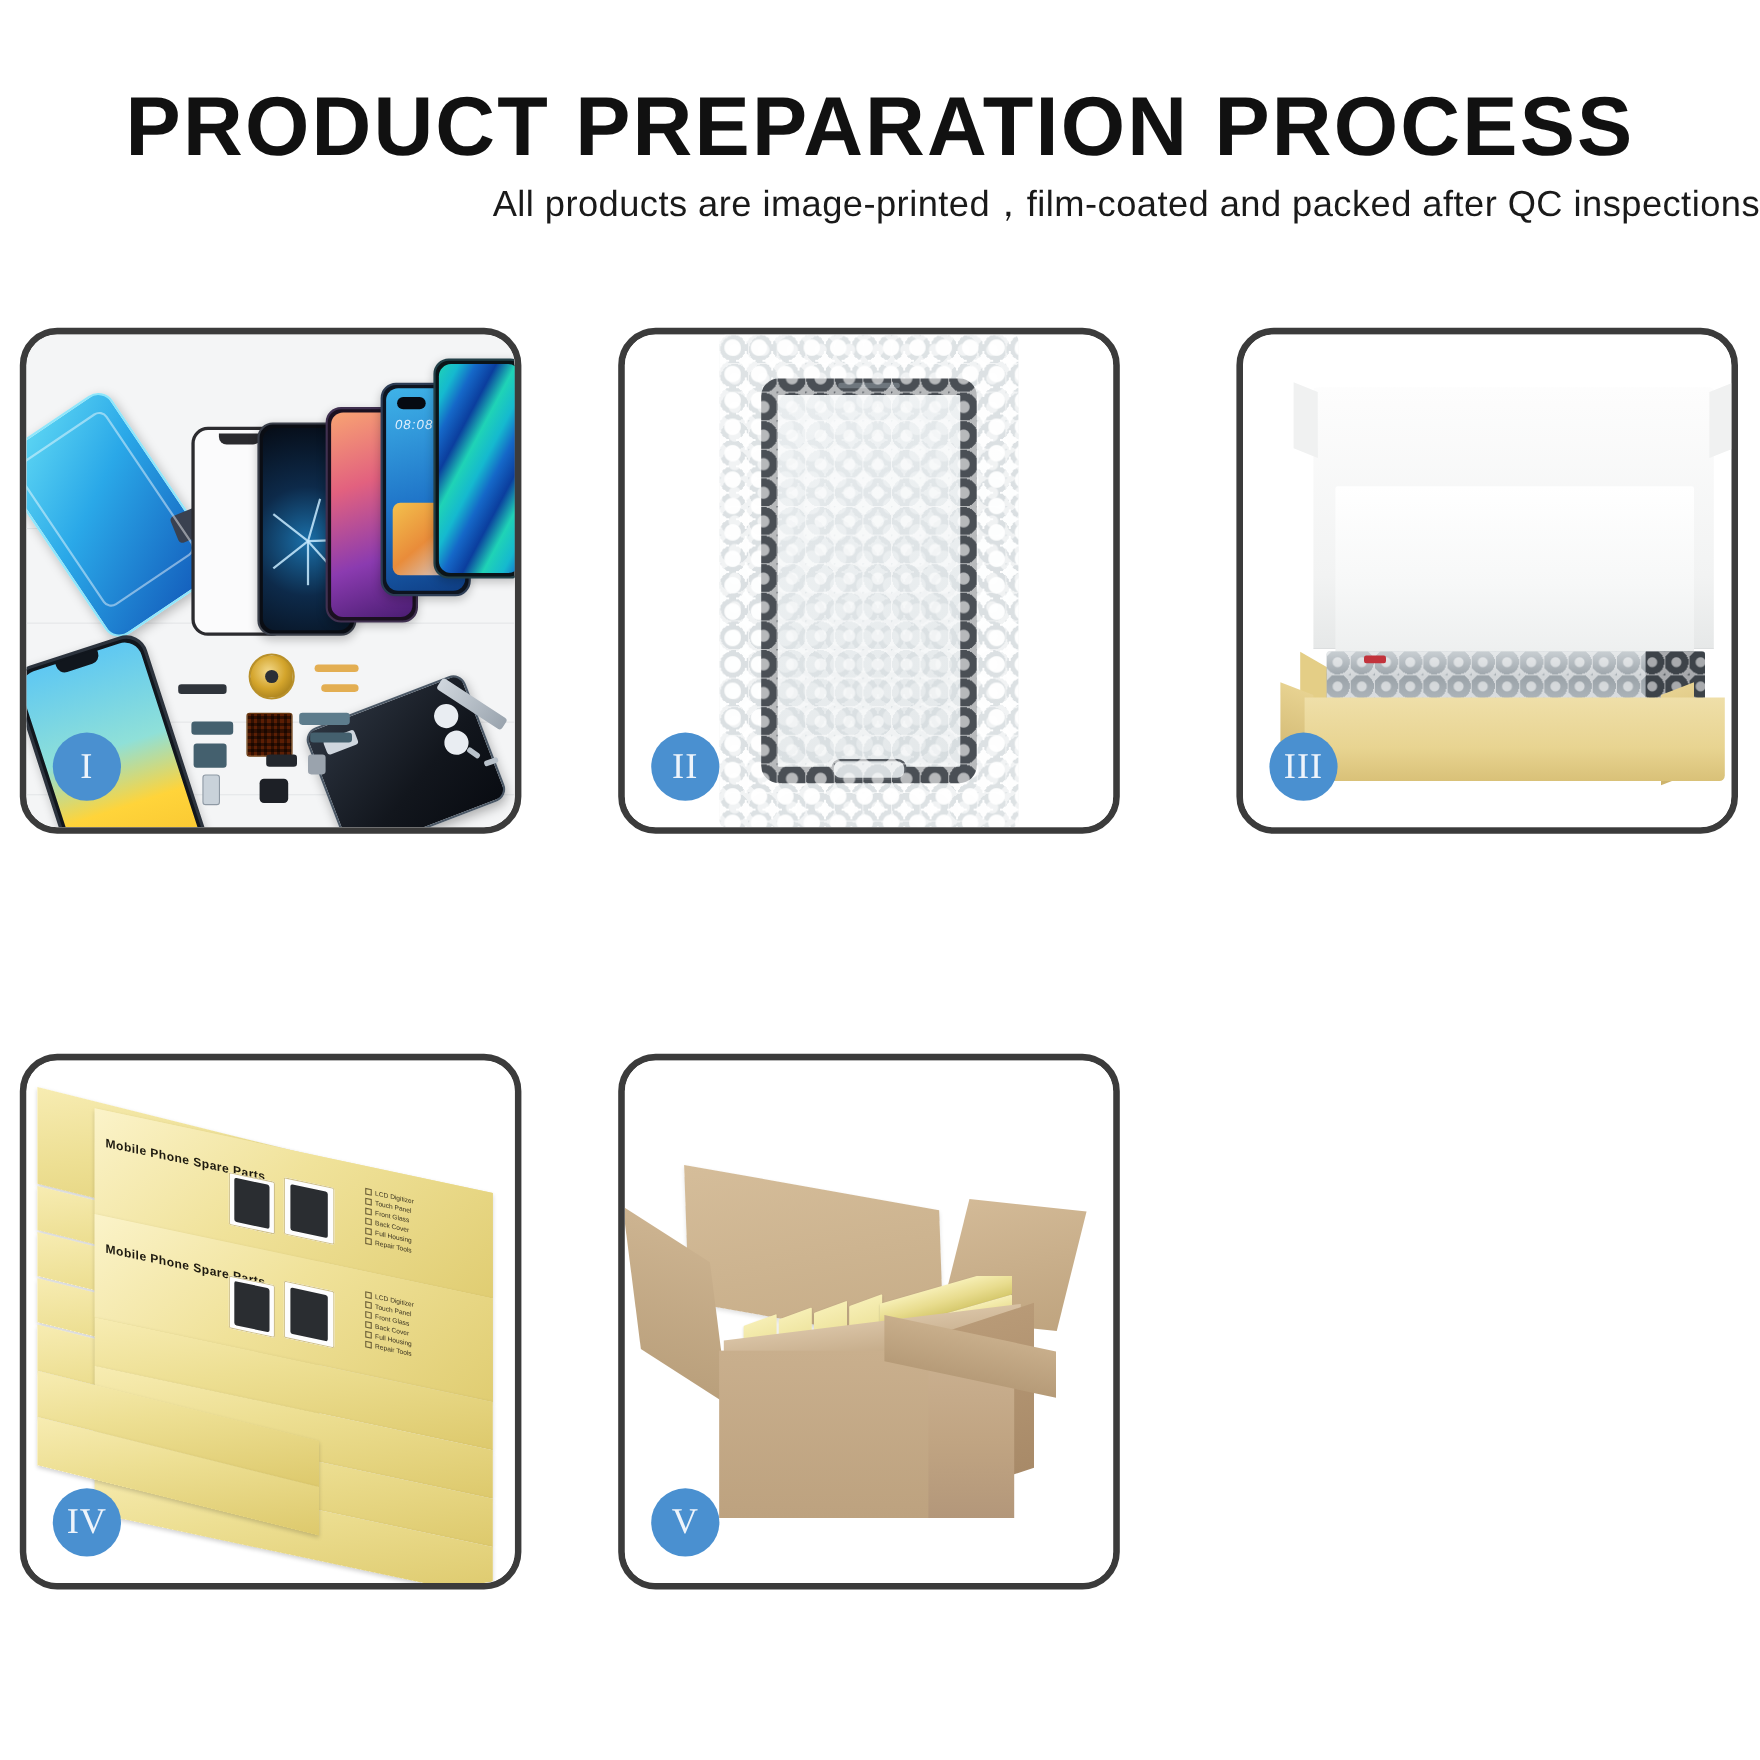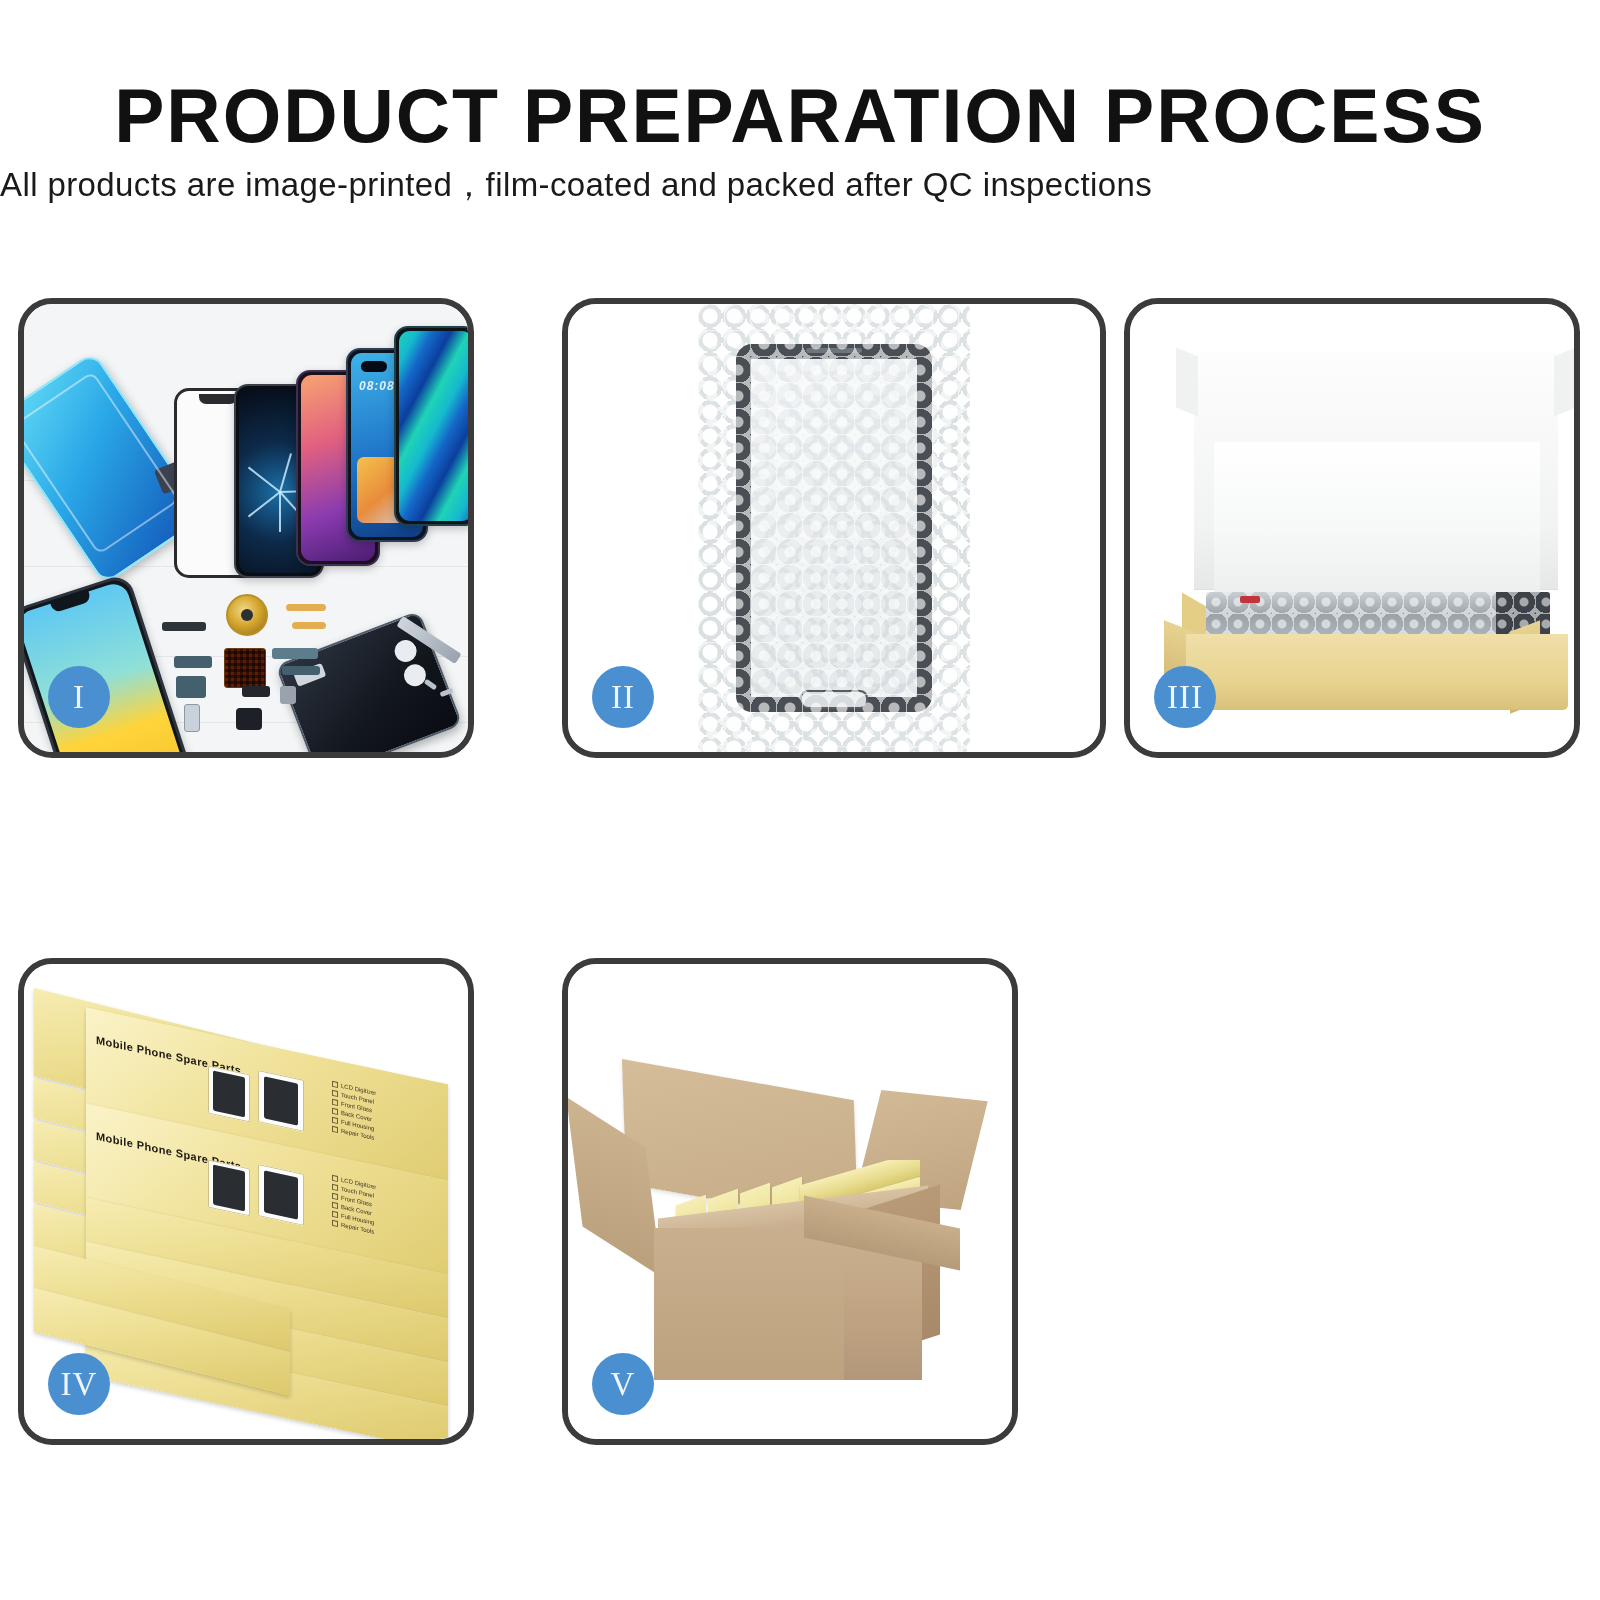--- a/index.html
+++ b/index.html
@@ -19,21 +19,21 @@
     font-size:76px;
     font-weight:700;
     letter-spacing:2px;
     color:#111111;
     line-height:1;
     transform:scaleX(0.99);
     white-space:nowrap;
   }
   #page-subtitle{
     position:absolute;left:0;top:168px;width:1600px;
-    text-align:left;
+    text-align:right;
     font-size:33px;
     font-weight:400;
     color:#1a1a1a;
     line-height:1;
     letter-spacing:0.4px;
     white-space:nowrap;
   }
 
   
   #panel-grid{position:absolute;left:0;top:0;width:1600px;height:1600px;}
@@ -107,21 +107,21 @@
   .ph-purple{
     left:272px;top:66px;width:80px;height:192px;background:#1a1020;
     border:2px solid #403050;transform:rotate(0deg);
   }
   .ph-purple .ph-scr{background:linear-gradient(160deg,#f8a372 0%,#e2617f 35%,#8b3bb0 70%,#4a1d72 100%);}
 
   .ph-blue2{
     left:322px;top:44px;width:78px;height:190px;background:#0d1420;
     border:2px solid #2d3d55;
   }
-  .ph-blue2 .ph-scr{background:linear-gradient(165deg,#3fb3e8 0%,#1f74c8 55%,#0f3f86 100%);font-weight:bold;}
+  .ph-blue2 .ph-scr{background:linear-gradient(165deg,#3fb3e8 0%,#1f74c8 55%,#0f3f86 100%);}
   .ph-blue2 .clock{
     position:absolute;left:8px;top:26px;color:#eaf4ff;font-size:12px;letter-spacing:1px;opacity:.95;
   }
   .ph-blue2 .cam{
     position:absolute;left:10px;top:8px;width:26px;height:11px;border-radius:6px;background:#060a12;
   }
   .ph-blue2 .pic{
     position:absolute;left:6px;bottom:14px;width:64px;height:66px;border-radius:7px;
     background:linear-gradient(140deg,#f3c14d 0%,#e98c3a 50%,#d0d6e8 100%);
   }
@@ -443,21 +443,21 @@
       <div class="tray" style="left:160px;top:400px;"></div>
       <div class="tweez"></div>
       <div class="screws">
         <span style="left:0;top:0;transform:rotate(35deg);"></span>
         <span style="left:16px;top:8px;transform:rotate(-20deg);"></span>
       </div>
     </div>
     <div class="badge">I</div>
   </div>
 
-  <div class="panel" style="left:562px;top:298px;width:544px;height:460px;">
+  <div class="panel" style="left:562px;top:298px;width:456px;height:460px;">
     <div class="panel-media bw-bg">
       <div class="bw-sheet">
         <div class="bw-screen"></div>
         <div class="bw-gloss"></div>
       </div>
     </div>
     <div class="badge">II</div>
   </div>
 
   <div class="panel" style="left:1124px;top:298px;width:456px;height:460px;">

